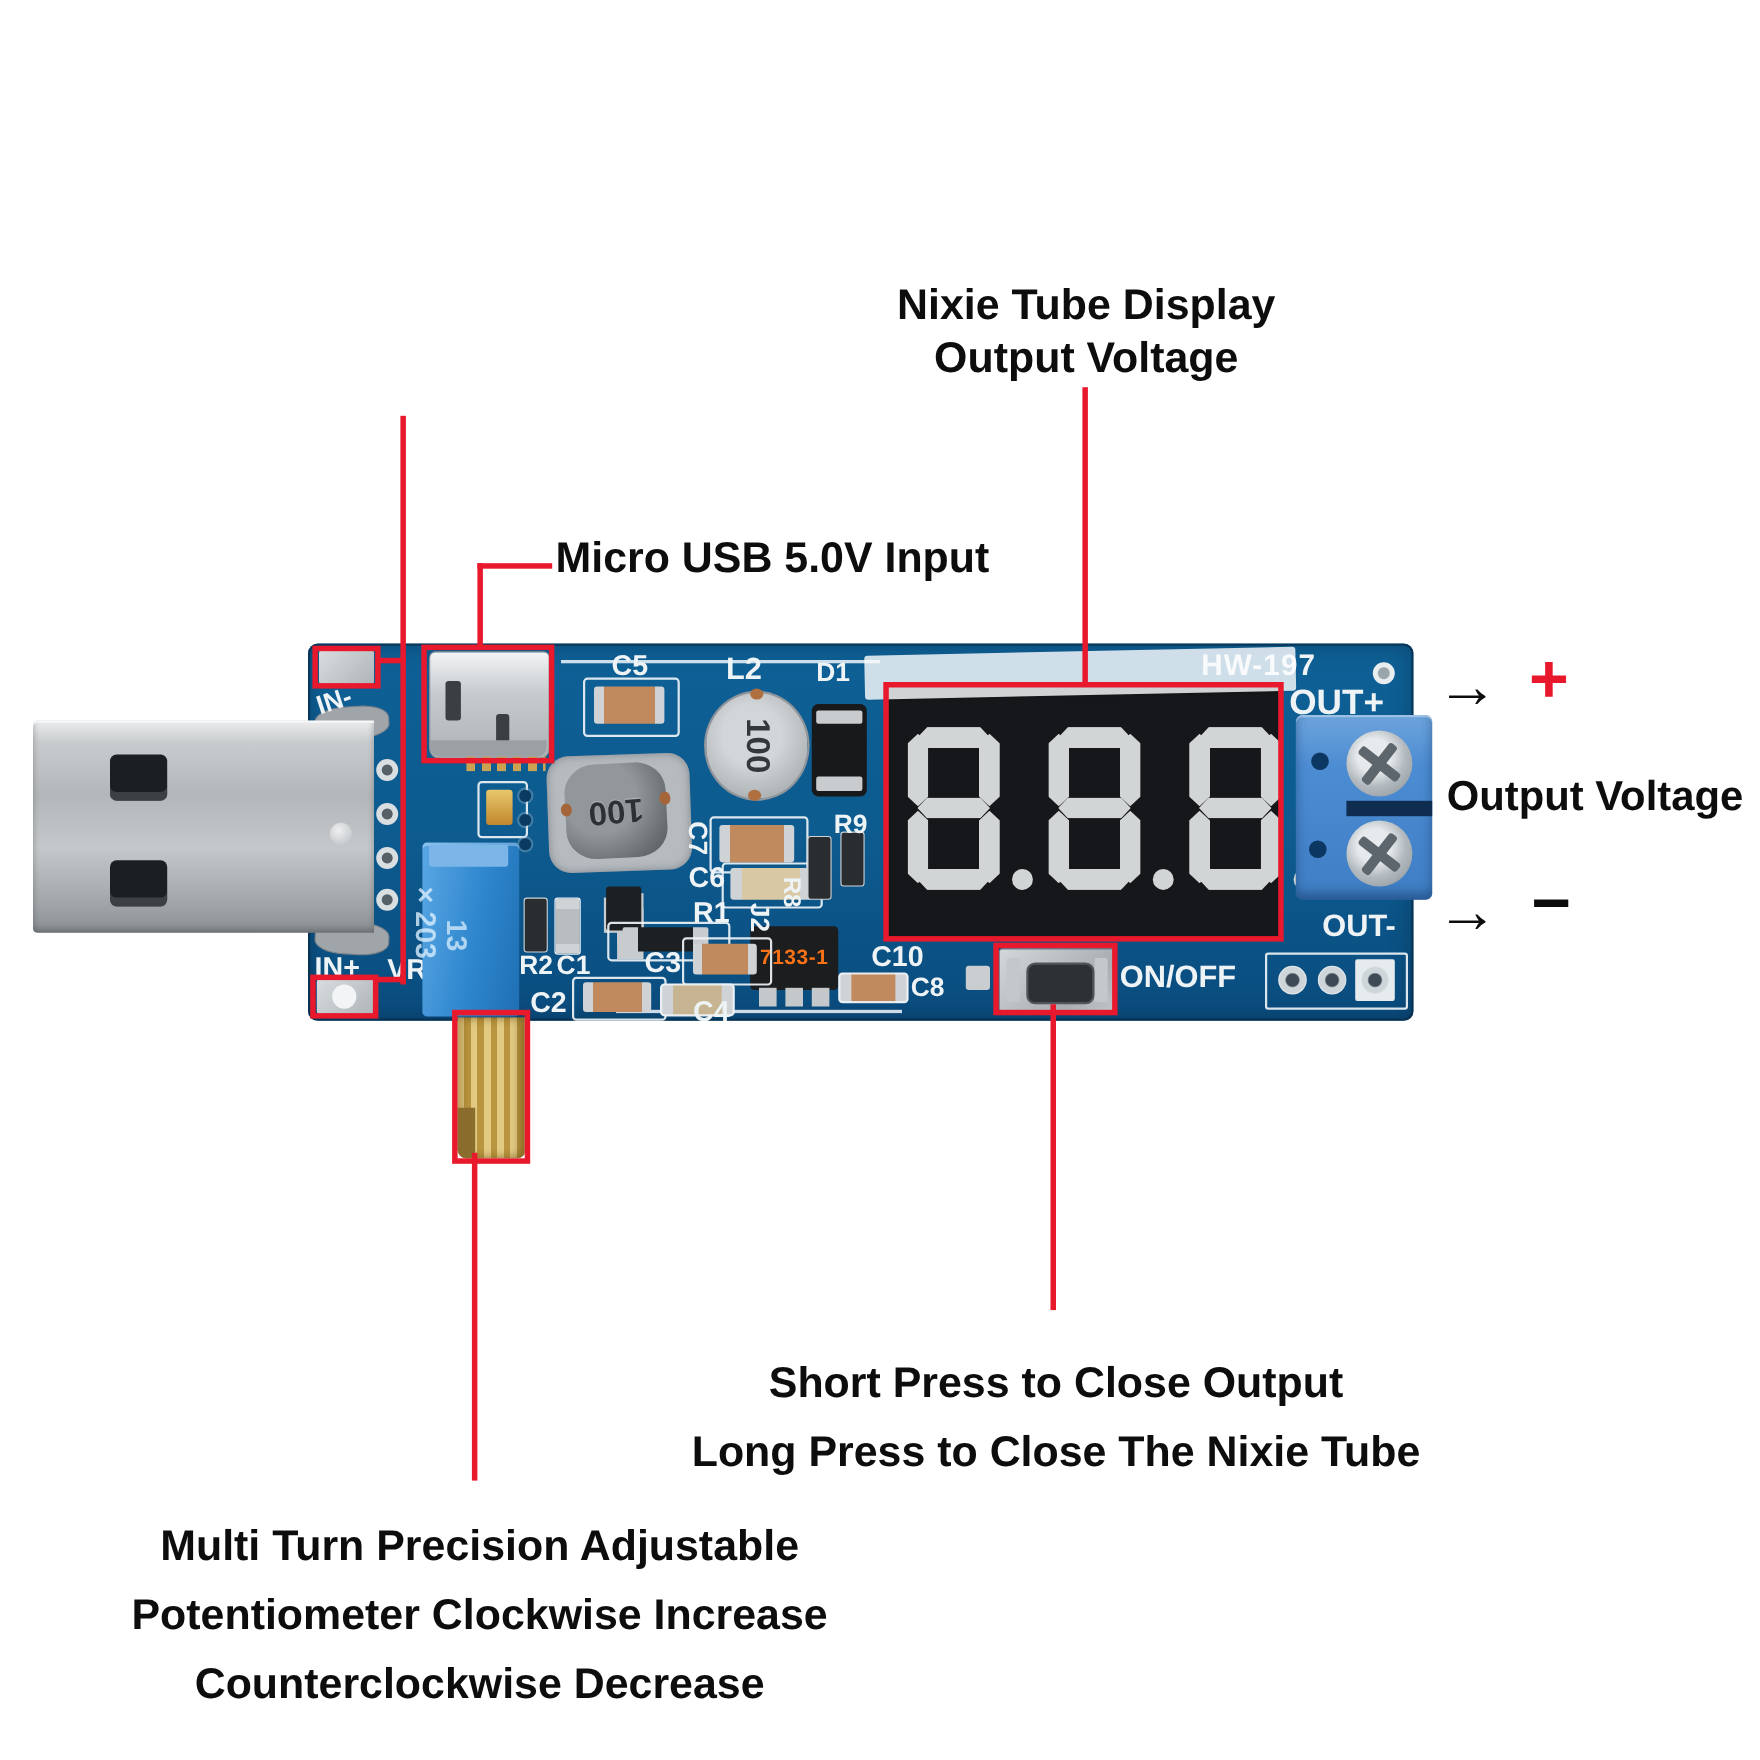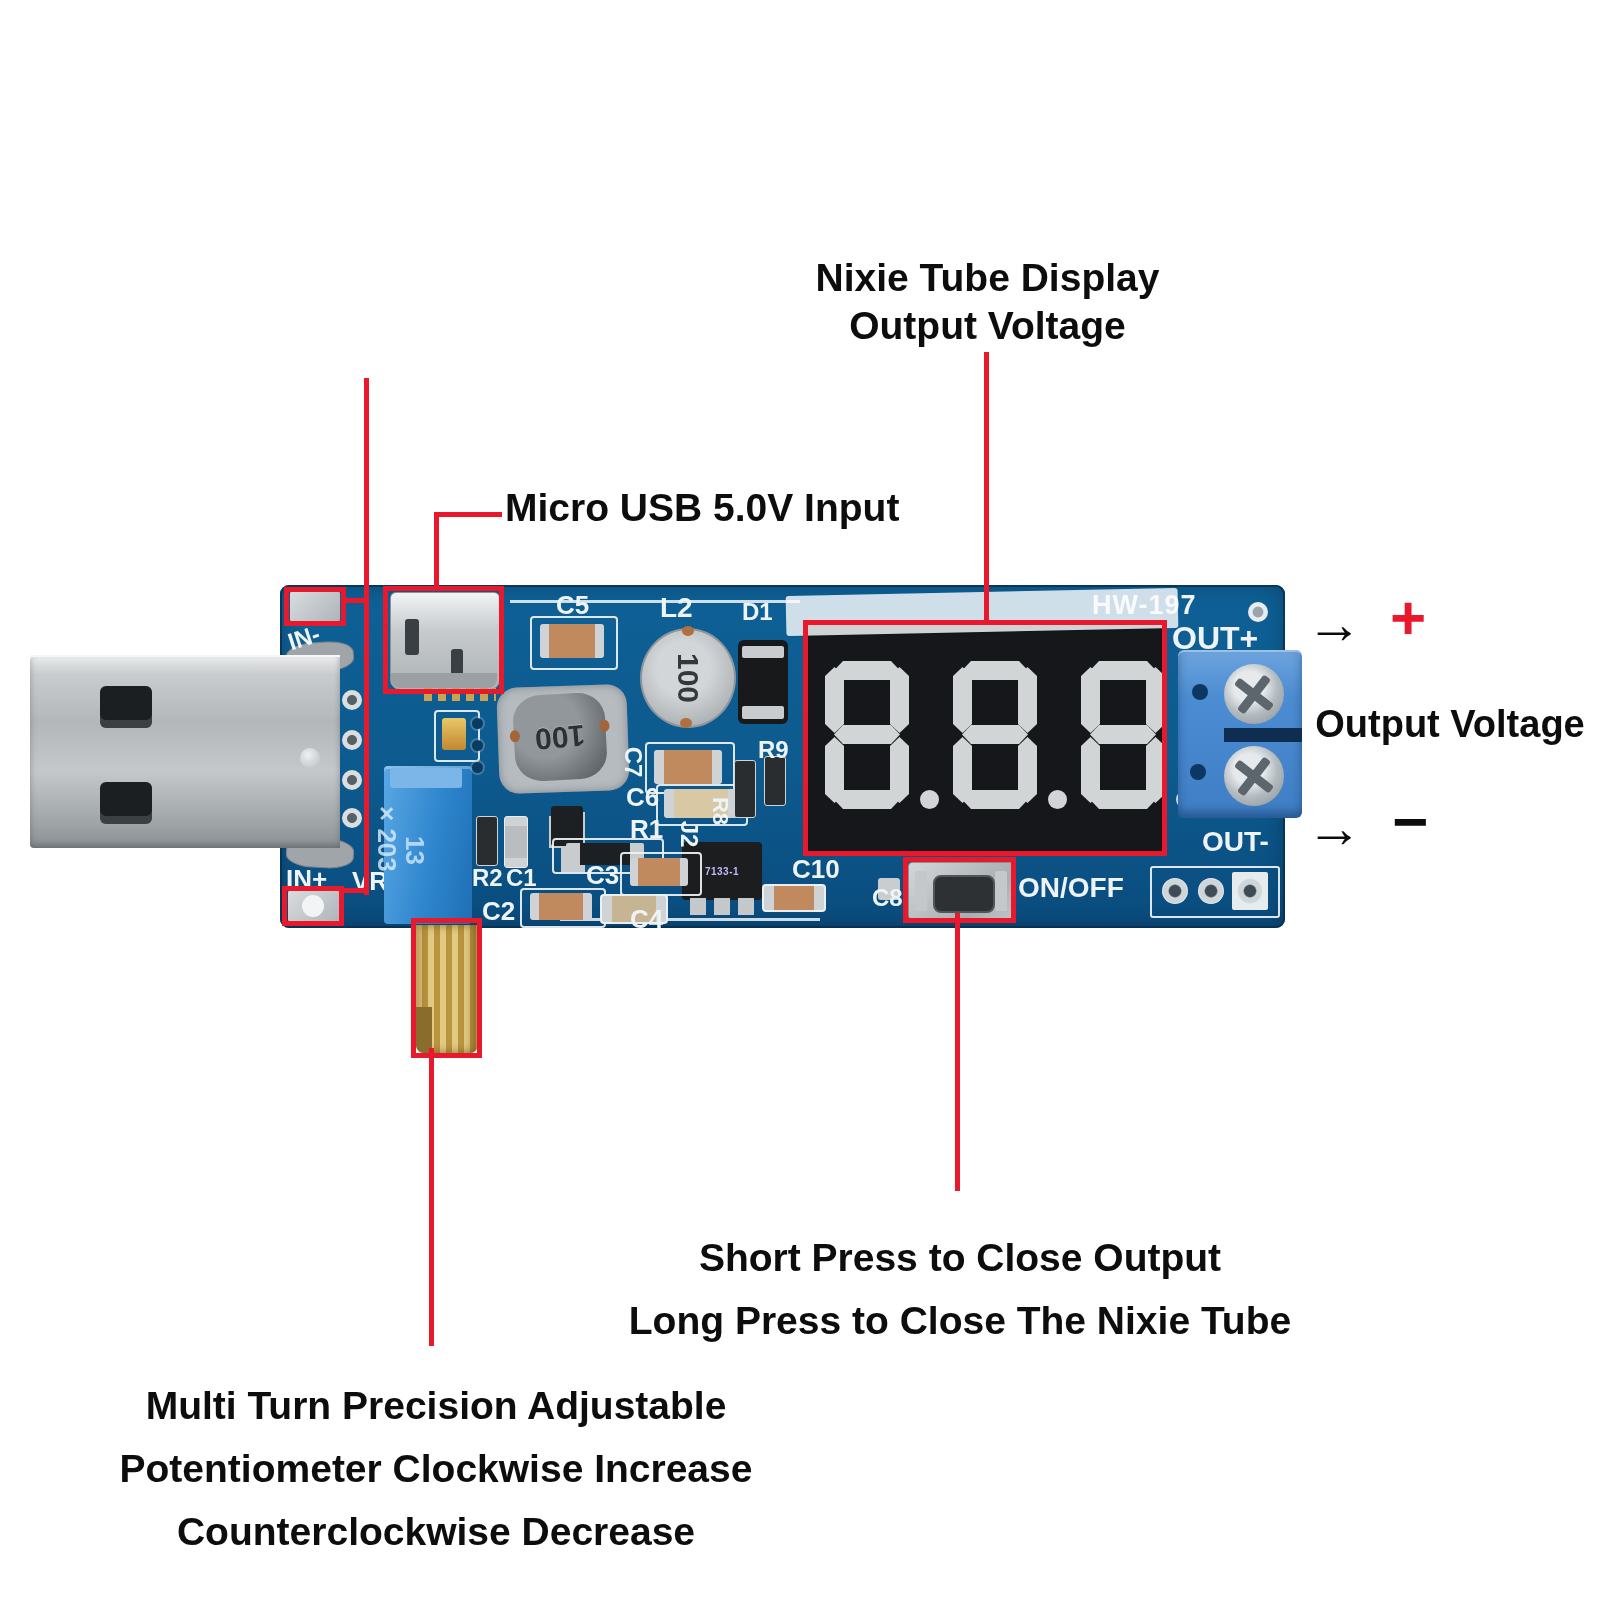--- a/index.html
+++ b/index.html
@@ -125,21 +125,21 @@
 
   <div class="abs" style="left:734px;top:760px;width:20px;height:56px;background:#2a2d30;border:1px solid #cfd4d7;border-radius:3px;"></div>
   <div class="abs" style="left:764px;top:756px;width:20px;height:48px;background:#2a2d30;border:1px solid #cfd4d7;border-radius:3px;"></div>
 
   <div class="abs" style="left:551px;top:806px;width:32px;height:40px;background:#1d2022;border-radius:3px;box-shadow:-6px 6px 0 -4px #c9ccce, 6px 2px 0 -4px #c9ccce, 6px 16px 0 -4px #c9ccce, 6px 30px 0 -4px #c9ccce;"></div>
 
   <div class="obox" style="left:552px;top:838px;width:108px;height:32px;"></div>
   <div class="abs" style="left:566px;top:843px;width:78px;height:22px;border-radius:2px;background:linear-gradient(90deg,#c9ccce 0 18%,#1d2022 18% 82%,#c9ccce 82% 100%);"></div>
 
   <div class="abs" style="left:682px;top:842px;width:80px;height:58px;background:#1b1d1f;border-radius:4px;display:flex;align-items:center;justify-content:center;">
-    <span style="color:#c4b5fd;font-size:10px;font-weight:bold;letter-spacing:.5px;">7133-1</span>
+    <span style="color:#f97316;font-size:19px;font-weight:bold;letter-spacing:.5px;">7133-1</span>
   </div>
   <div class="abs" style="left:690px;top:898px;width:16px;height:17px;background:#c4c8cb;"></div>
   <div class="abs" style="left:714px;top:898px;width:16px;height:17px;background:#c4c8cb;"></div>
   <div class="abs" style="left:738px;top:898px;width:16px;height:17px;background:#c4c8cb;"></div>
 
   <div class="abs" style="left:476px;top:816px;width:20px;height:48px;background:#2a2d30;border:1px solid #cfd4d7;border-radius:3px;"></div>
   <div class="abs" style="left:504px;top:816px;width:22px;height:50px;background:linear-gradient(180deg,#cfd3d6 0 18%,#b9bdc0 18% 82%,#cfd3d6 82% 100%);border:1px solid #e9eef1;border-radius:3px;"></div>
 
   <div class="obox" style="left:520px;top:888px;width:82px;height:36px;"></div>
   <div class="tancap" style="left:530px;top:893px;width:62px;height:27px;"></div>
@@ -175,21 +175,21 @@
   <span class="silk" style="left:758px;top:738px;font-size:24px;">R9</span>
   <span class="silk" style="left:706px;top:800px;font-size:22px;transform:rotate(90deg);">R8</span>
   <span class="silk" style="left:630px;top:816px;">R1</span>
   <span class="silk" style="left:676px;top:822px;font-size:24px;transform:rotate(90deg);">J2</span>
   <span class="silk" style="left:472px;top:866px;font-size:24px;">R2</span>
   <span class="silk" style="left:506px;top:866px;font-size:24px;">C1</span>
   <span class="silk" style="left:586px;top:862px;">C3</span>
   <span class="silk" style="left:482px;top:898px;">C2</span>
   <span class="silk" style="left:630px;top:906px;">C4</span>
   <span class="silk" style="left:792px;top:856px;">C10</span>
-  <span class="silk" style="left:828px;top:886px;font-size:24px;margin-left:44px;">C8</span>
+  <span class="silk" style="left:828px;top:886px;font-size:24px;">C8</span>
   <span class="silk" style="left:1172px;top:622px;font-size:32px;">OUT+</span>
   <span class="silk" style="left:1170px;top:828px;font-size:28px;margin-left:32px;">OUT-</span>
   <span class="silk" style="left:1018px;top:874px;font-size:28px;">ON/OFF</span>
   <span class="silk" style="left:1092px;top:592px;font-size:27px;letter-spacing:1px;">HW-197</span>
 
   <div class="display">
       <div class="digit">
         <div class="sseg sh sa"></div>
         <div class="sseg sv sb"></div>
         <div class="sseg sv sc"></div>

